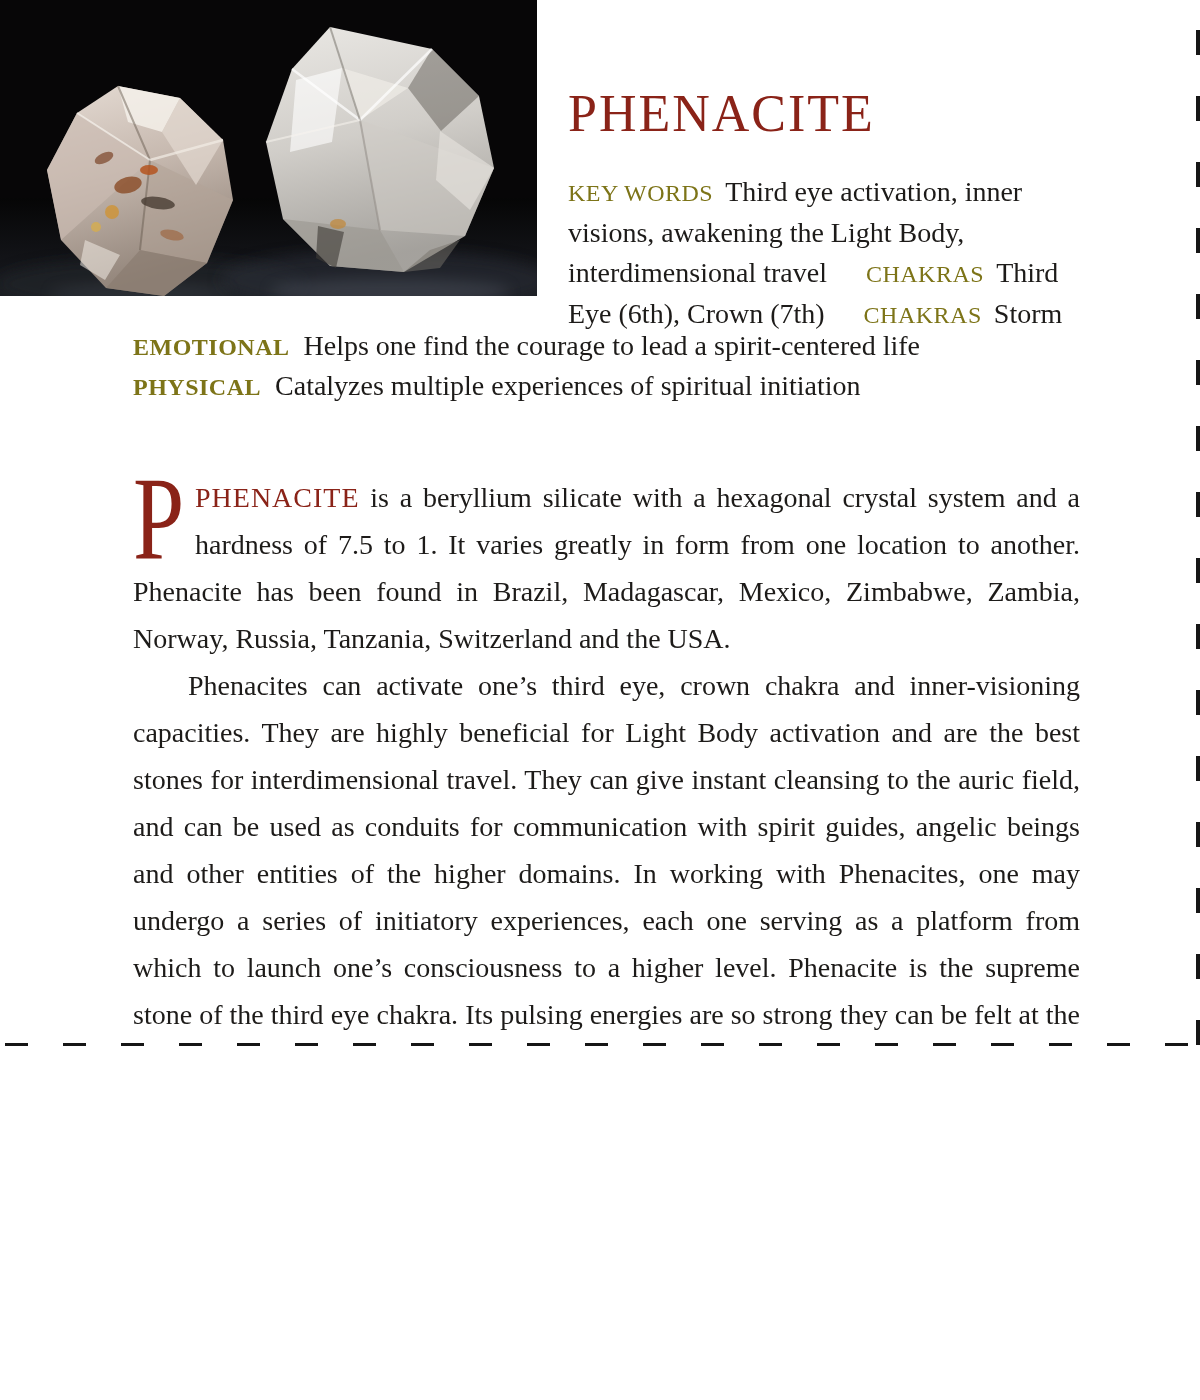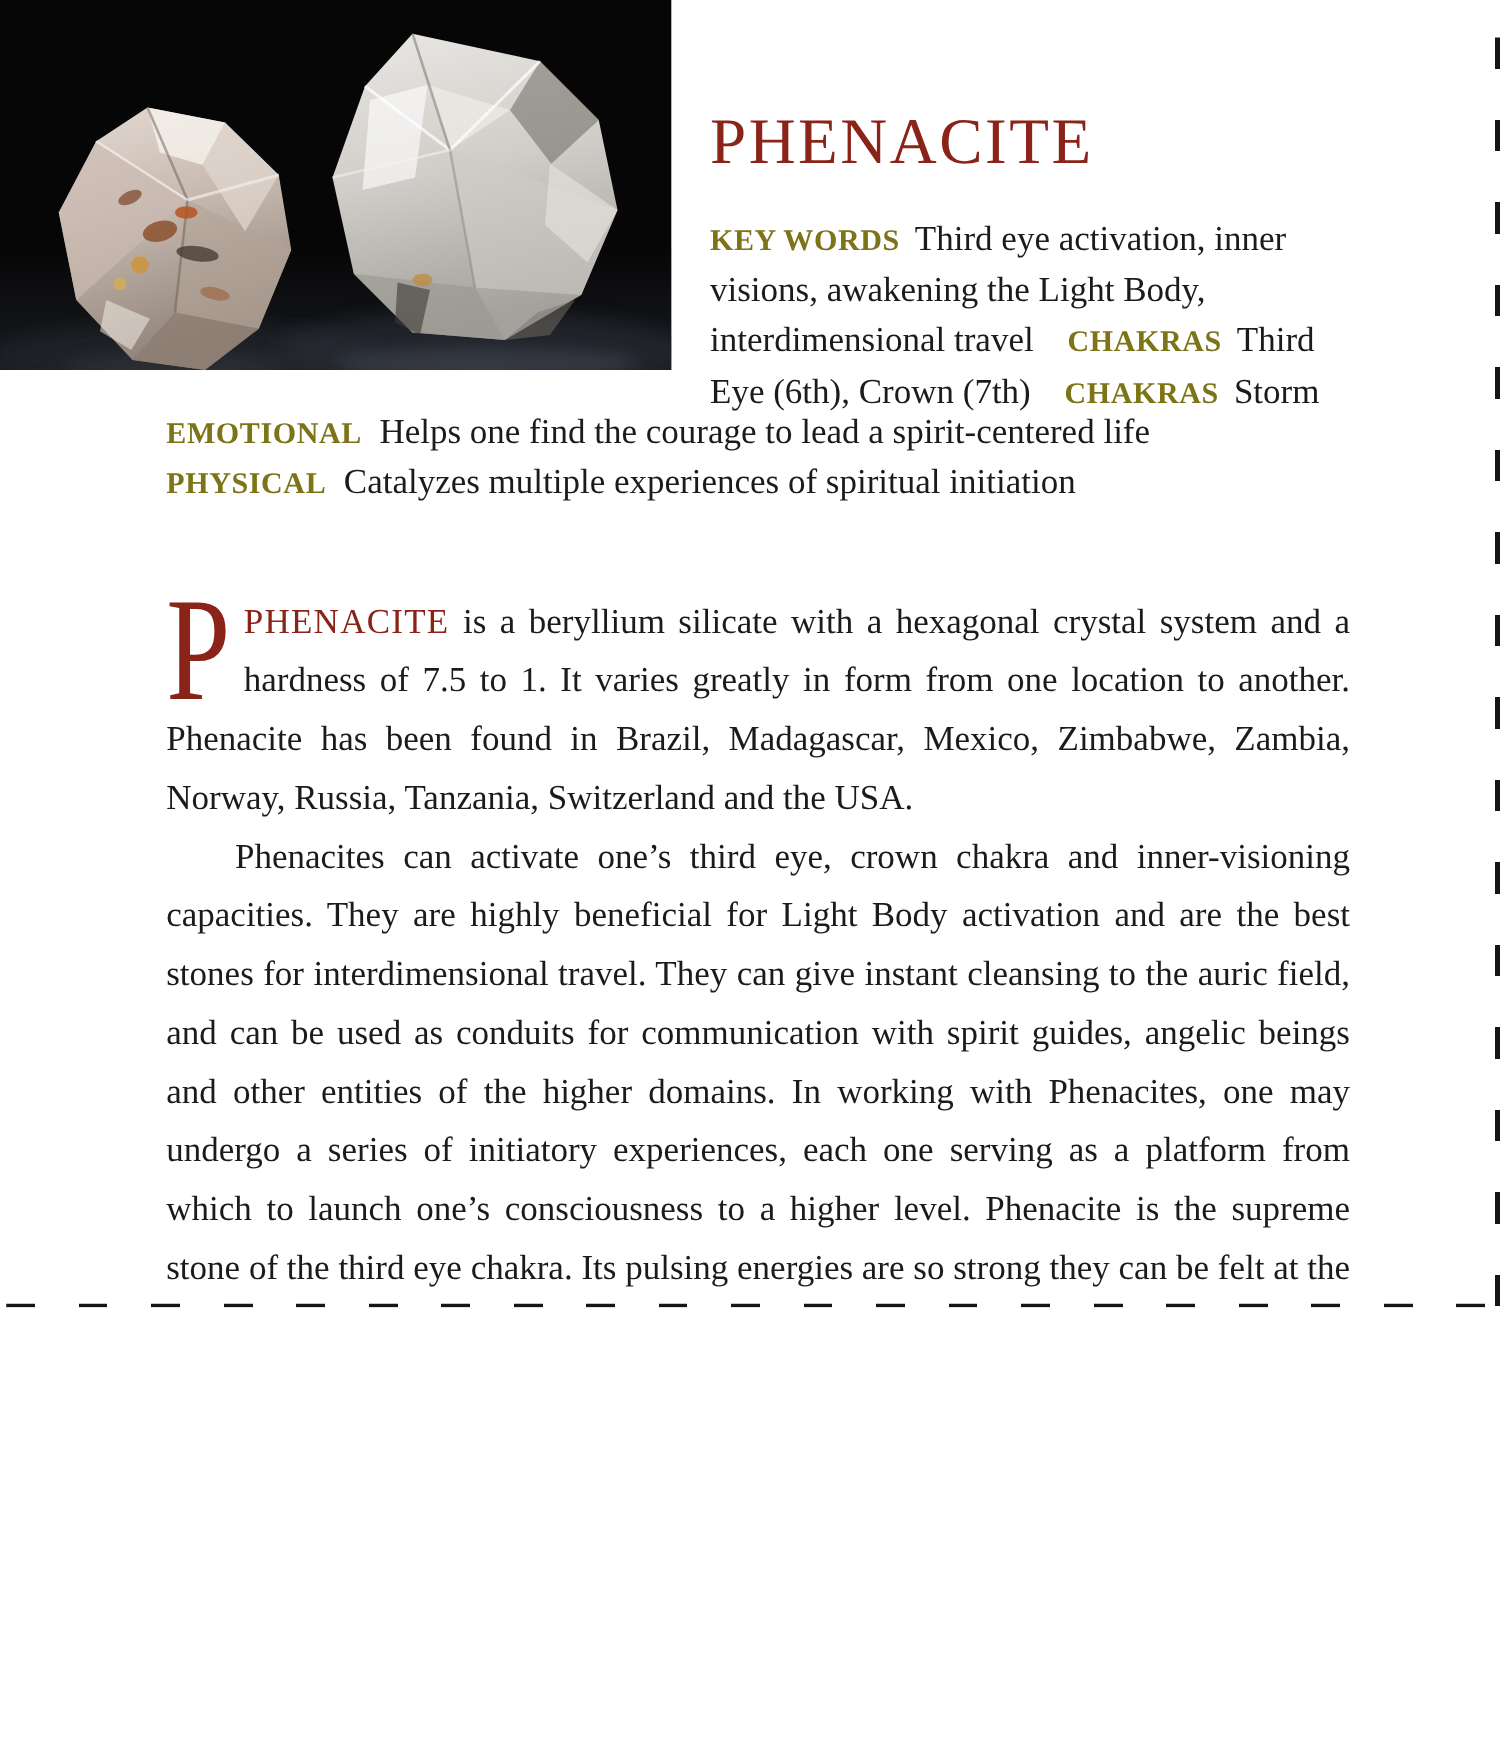--- a/index.html
+++ b/index.html
@@ -36,27 +36,27 @@
   .keywords {
     position: absolute;
     left: 568px; top: 172px;
     width: 524px;
     margin: 0;
     font-size: 28px;
     line-height: 40px;
     text-align: left;
   }
   .kw-label {
-    font-weight: bold;
+    font-weight: normal;
     font-size: 24px;
     letter-spacing: 0.5px;
     color: var(--label-olive, #7d7418);
     margin-right: 12px;
   }
-  .kw-label.kw-later { margin-left: 20px; }
+  .kw-label.kw-later { margin-left: 32px; }
 
   
   .attributes {
     position: absolute;
     left: 133px; top: 327px;
     width: 947px;
   }
   .attr-line {
     font-size: 28px;
     line-height: 37.5px;

